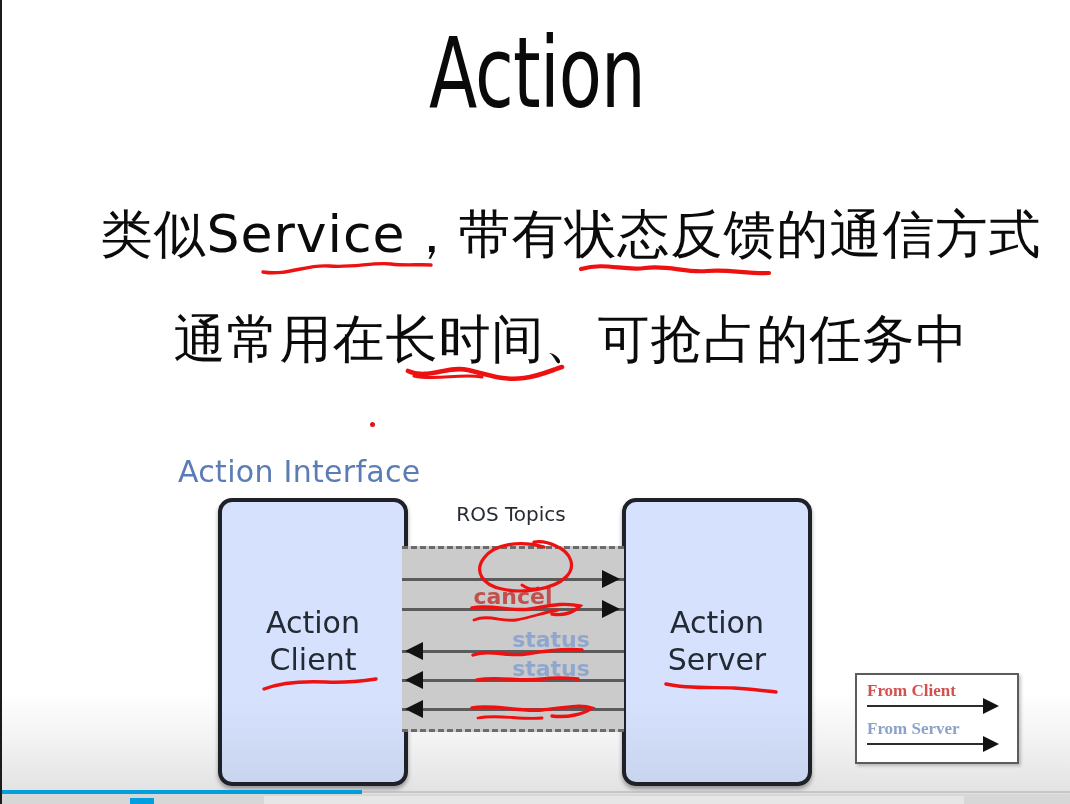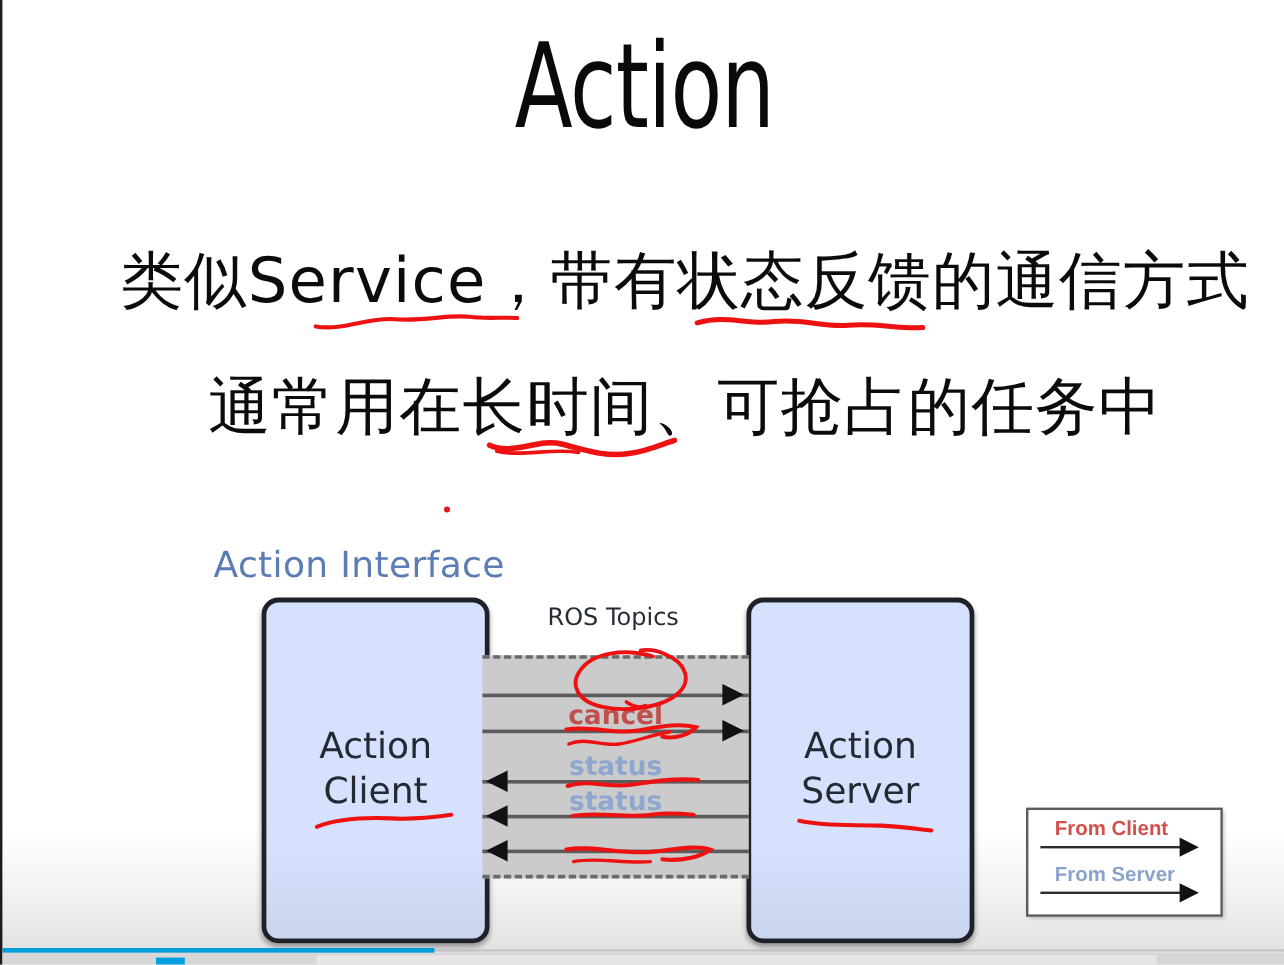--- a/index.html
+++ b/index.html
@@ -130,21 +130,21 @@
   }
   .topic-label {
     position: absolute;
     width: 222px;
     text-align: center;
     font-size: 22px;
     font-weight: 600;
     font-family: "DejaVu Sans", "Liberation Sans", sans-serif;
   }
   .topic-from-client { color: #c0504d; }
-  .topic-from-server { color: #8fa7cf; }
+  .topic-from-server { color: #8fa7cf; margin-left: 38px; }
   #topic-goal     { left: 400px; top: 84px; }
   #topic-cancel   { left: 400px; top: 114px; }
   #topic-status   { left: 400px; top: 157px; }
   #topic-result   { left: 400px; top: 186px; }
   #topic-feedback { left: 400px; top: 215px; }
 
   .flow-line {
     position: absolute;
     left: 400px;
     width: 222px;
@@ -184,23 +184,22 @@
     background: #ffffff;
     border: 2px solid #5c5c5c;
     box-shadow: 2px 2px 3px rgba(0,0,0,0.22);
   }
   .legend-row { position: absolute; left: 10px; width: 142px; }
   #legend-row-client { top: 6px; }
   #legend-row-server { top: 44px; }
   .legend-text {
     font-size: 17px;
     font-weight: 600;
-    font-family: Liberation Sans, sans-serif;
+    font-family: Liberation Serif, serif;
     white-space: nowrap;
-    margin-left: 12px;
   }
   .legend-from-client { color: #d4504c; }
   .legend-from-server { color: #8ba3cb; }
   .legend-line {
     position: absolute;
     left: 0;
     top: 24px;
     width: 118px;
     height: 2px;
     background: #2c2c2c;

